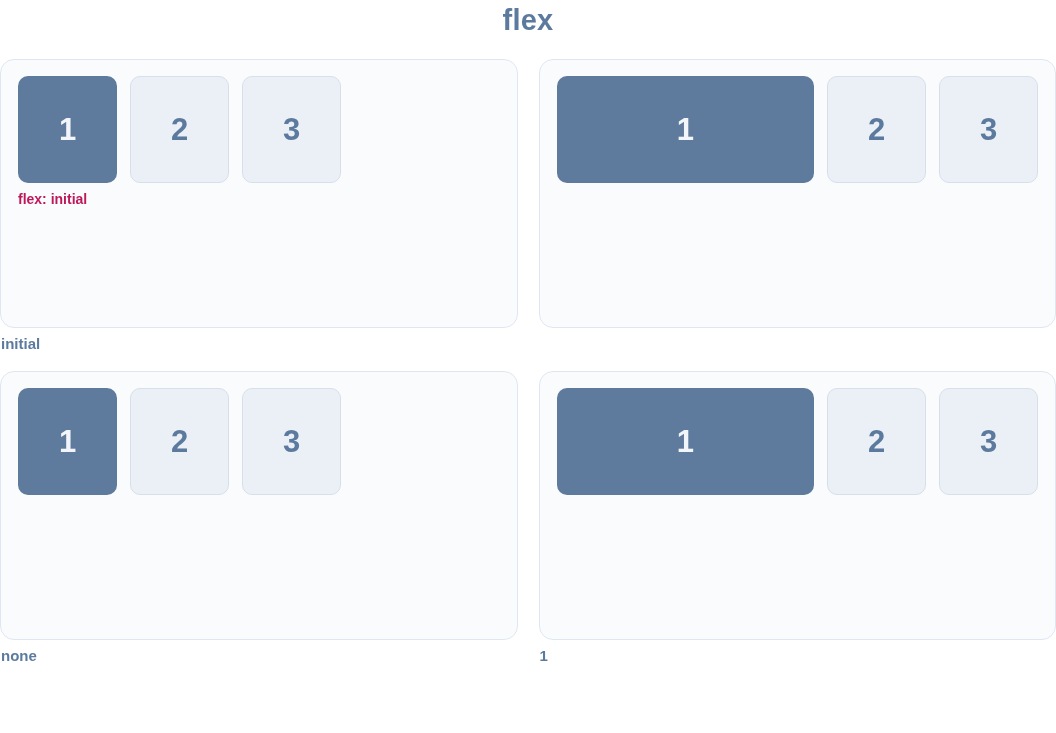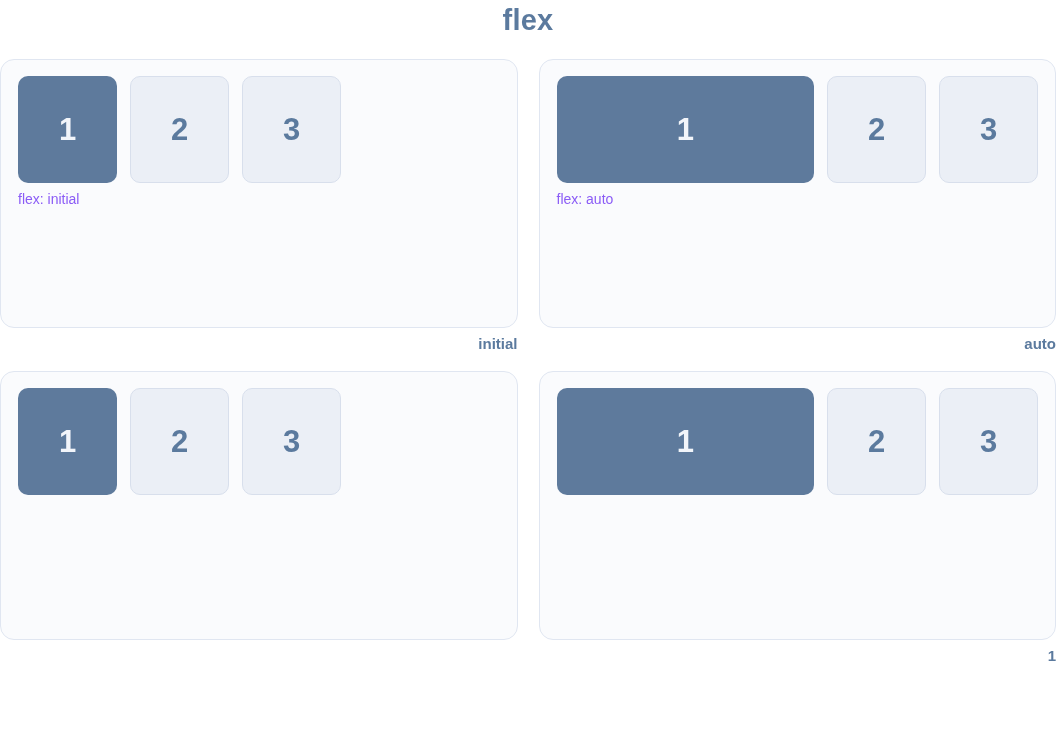--- a/index.html
+++ b/index.html
@@ -68,30 +68,29 @@
   }
   
   .box-first[data-flex="initial"] { flex: initial; }
   .box-first[data-flex="auto"]    { flex: auto; }
   .box-first[data-flex="none"]    { flex: none; }
   .box-first[data-flex="1"]       { flex: 1; }
   .panel-caption {
     margin-top: 9px;
     font-size: 14px;
     line-height: 15px;
-    font-weight: 400;
-    color: #8b5cf6;
+    font-weight: 700;
+    color: #be185d;
   }
   .outer-label {
     margin: 8px 0 19px 1px;
     font-size: 15px;
     line-height: 16px;
     font-weight: 700;
     color: #5b7a9e;
-    text-align: right;
   }
 </style>
 </head>
 <body>
 
 <div class="page">
 
   <h1 class="page-title">flex</h1>
 
   <div class="demo-grid">
@@ -108,33 +107,32 @@
       <div class="outer-label">initial</div>
     </div>
 
     <div class="demo-cell">
       <div class="panel">
         <div class="flex-row">
           <div class="box box-first" data-flex="auto">1</div>
           <div class="box box-rest">2</div>
           <div class="box box-rest">3</div>
         </div>
-        <div class="panel-caption">flex: auto</div>
       </div>
-      <div class="outer-label">auto</div>
     </div>
 
     <div class="demo-cell">
       <div class="panel">
         <div class="flex-row">
           <div class="box box-first" data-flex="none">1</div>
           <div class="box box-rest">2</div>
           <div class="box box-rest">3</div>
         </div>
       </div>
+      <div class="outer-label">none</div>
     </div>
 
     <div class="demo-cell">
       <div class="panel">
         <div class="flex-row">
           <div class="box box-first" data-flex="1">1</div>
           <div class="box box-rest">2</div>
           <div class="box box-rest">3</div>
         </div>
       </div>

